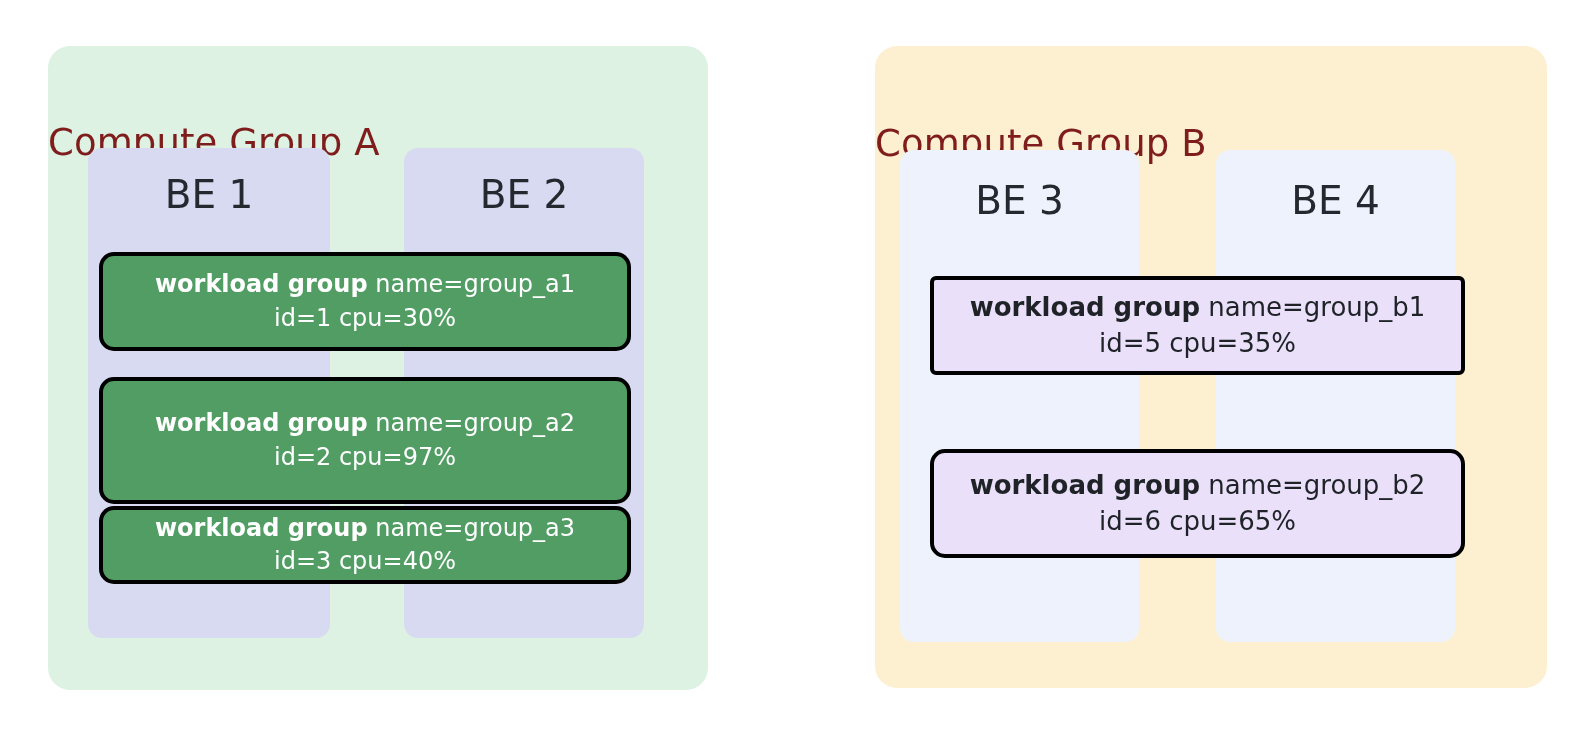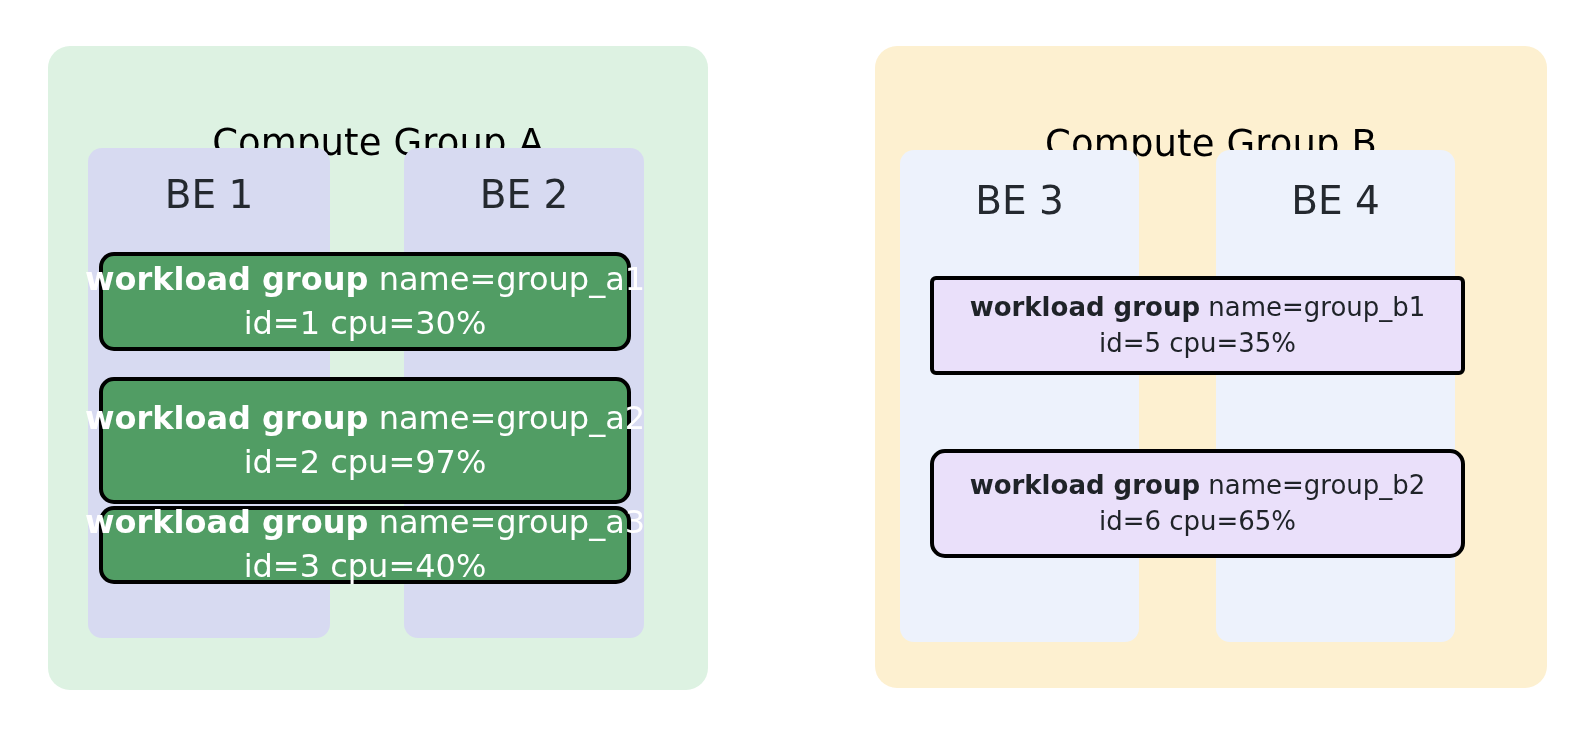--- a/index.html
+++ b/index.html
@@ -23,25 +23,24 @@
   
   .compute-group {
     position: absolute;
     border-radius: 22px;
     box-sizing: border-box;
   }
   .compute-group .cg-title {
     position: absolute;
     left: 0;
     right: 0;
-    text-align: center;
     font-size: 37px;
     font-weight: 400;
     letter-spacing: 0.1px;
-    color: #000000;
+    color: #7f1d1d;
     line-height: 1;
   }
 
   #group-a {
     left: 48px;
     top: 46px;
     width: 660px;
     height: 644px;
     background: #ddf2e2;
   }
@@ -105,21 +104,21 @@
   .workload .wl-kind {
     font-weight: 700;
   }
   .workload .wl-attr {
     font-weight: 400;
   }
 
   .workload-green {
     background: #519d64;
     color: #ffffff;
-    font-size: 32px;
+    font-size: 24px;
   }
   .workload-purple {
     background: #eae0fa;
     color: #1f2328;
     font-size: 26px;
   }
 
   #wl-a1 { left: 99px; top: 252px; width: 532px; height: 99px; }
   #wl-a2 { left: 99px; top: 377px; width: 532px; height: 127px; }
   #wl-a3 { left: 99px; top: 506px; width: 532px; height: 78px; }

